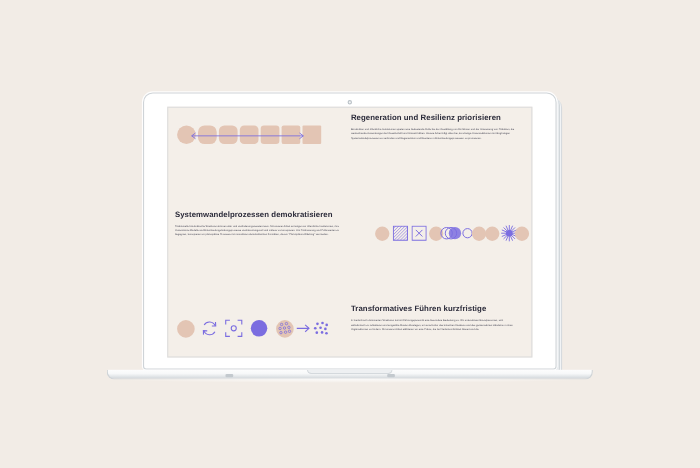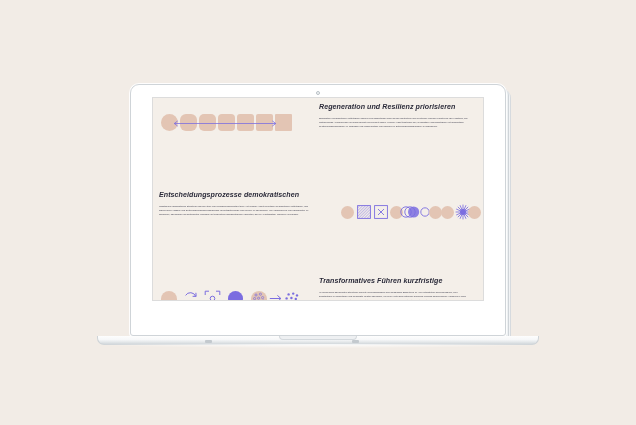--- a/index.html
+++ b/index.html
@@ -53,26 +53,25 @@
     background: #f4f6f7;
     box-sizing: border-box;
   }
 
   
   #browser-viewport {
     position: absolute;
     left: 21px;
     top: 12px;
     width: 332px;
-    height: 204px;
+    height: 228px;
     background: #f4efe9;
     border: 1px solid #dcdcdc;
     box-sizing: border-box;
     overflow: hidden;
-    font-style: italic;
   }
 
   
   #laptop-base {
     position: absolute;
     left: 97px;
     top: 336px;
     width: 442px;
     height: 9px;
     background: linear-gradient(#fdfdfd 0%, #f7f8f9 45%, #e7eaec 70%, #d3d8dc 100%);
@@ -310,21 +309,21 @@
           </g>
         </svg>
       </div>
 
       <div class="section" id="section-regeneration">
         <div class="sec-heading">Regeneration und Resilienz priorisieren</div>
         <div class="sec-body">Bürokratien und öffentliche Institutionen spielen eine bedeutende Rolle bei der Gestaltung von Richtlinien und der Umsetzung von Praktiken, die weitreichende Auswirkungen auf Gesellschaft und Umwelt haben. Unsere Arbeit trägt dazu bei, kurzfristige Krisenreaktionen mit langfristigen Systemwandelprozessen zu verbinden und Regeneration und Resilienz in Entscheidungsprozessen zu priorisieren.</div>
       </div>
 
       <div class="section" id="section-demokratisieren">
-        <div class="sec-heading">Entscheidungsprozesse demokratischen</div>
+        <div class="sec-heading">Systemwandelprozessen demokratisieren</div>
         <div class="sec-body">Traditionelle bürokratische Strukturen können starr und veränderungsresistent sein. Mit unserer Arbeit ermutigen wir öffentliche Institutionen, ihre Governance-Modelle und Entscheidungsfindungsprozesse verantwortungsvoll und inklusiv zu konzipieren. Um Polarisierung und Polarisierten zu begegnen, konzipieren wir partizipative Prozesse mit innovativen demokratischen Formaten, die ein "Participation-Washing" vermeiden.</div>
       </div>
 
       <div class="section" id="section-transformatives">
         <div class="sec-heading">Transformatives Führen kurzfristige</div>
         <div class="sec-body">In hierarchisch dominierten Strukturen kommt Führungspersonal eine besondere Bedeutung zu. Wir unterstützen Einzelpersonen, sich selbstkritisch zu reflektieren und eingeübte Muster abzulegen, um eine Kultur des kritischen Denkens und des gemeinsamen Handelns in ihren Organisationen zu fördern. Mit unserer Arbeit etablieren wir eine Praxis, die auf Verantwortlichkeit basiert und die</div>
       </div>
 
     </div>
   </div>

